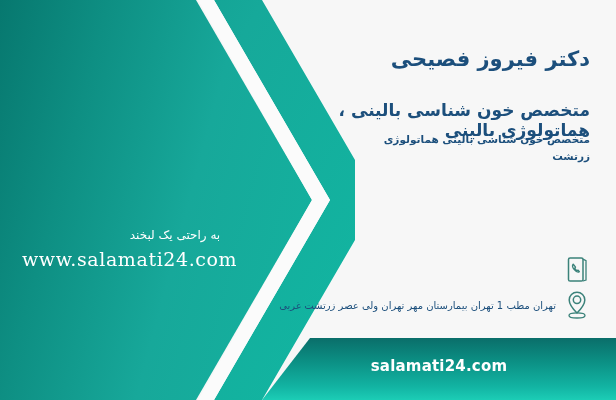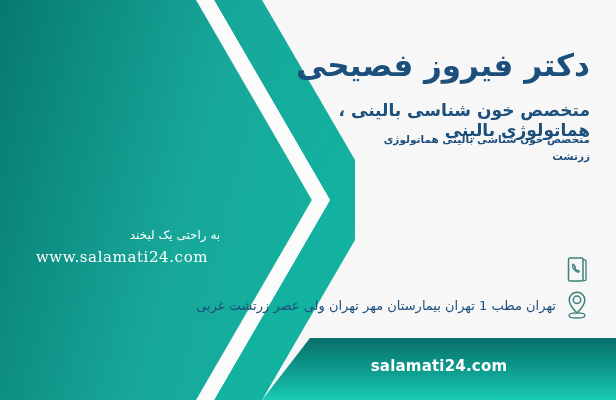--- a/index.html
+++ b/index.html
@@ -88,21 +88,21 @@
   }
   #logo svg { display: block; width: 100%; height: 100%; }
 
   .logo-url {
     position: absolute;
     left: 22px;
     top: 248px;
     width: 200px;
     text-align: center;
     color: #ffffff;
-    font-size: 15px;
+    font-size: 19px;
     letter-spacing: .6px;
     font-family: "DejaVu Serif", serif;
   }
 
   .logo-tagline {
     position: absolute;
     left: 120px;
     top: 228px;
     width: 110px;
     text-align: center;
@@ -111,21 +111,21 @@
     direction: rtl;
     letter-spacing: .5px;
   }
 
   
   #doctor-name {
     position: absolute;
     right: 26px;
     top: 47px;
     color: #1c4f7c;
-    font-size: 31px;
+    font-size: 21px;
     font-weight: bold;
     direction: rtl;
     text-align: center;
     letter-spacing: .2px;
   }
 
   #specialty-1 {
     position: absolute;
     right: 26px;
     top: 100px;
@@ -165,21 +165,21 @@
   .contact-icon {
     width: 30px; height: 34px;
     flex: 0 0 30px;
     display: flex; align-items: center; justify-content: center;
     color: #2f7b72;
   }
   .contact-icon svg { display: block; }
 
   .contact-text {
     color: #1c4f7c;
-    font-size: 13px;
+    font-size: 10px;
     direction: rtl;
     text-align: right;
     padding-right: 6px;
     white-space: nowrap;
   }
 
   
   #footer-bar {
     position: absolute;
     left: 262px;

